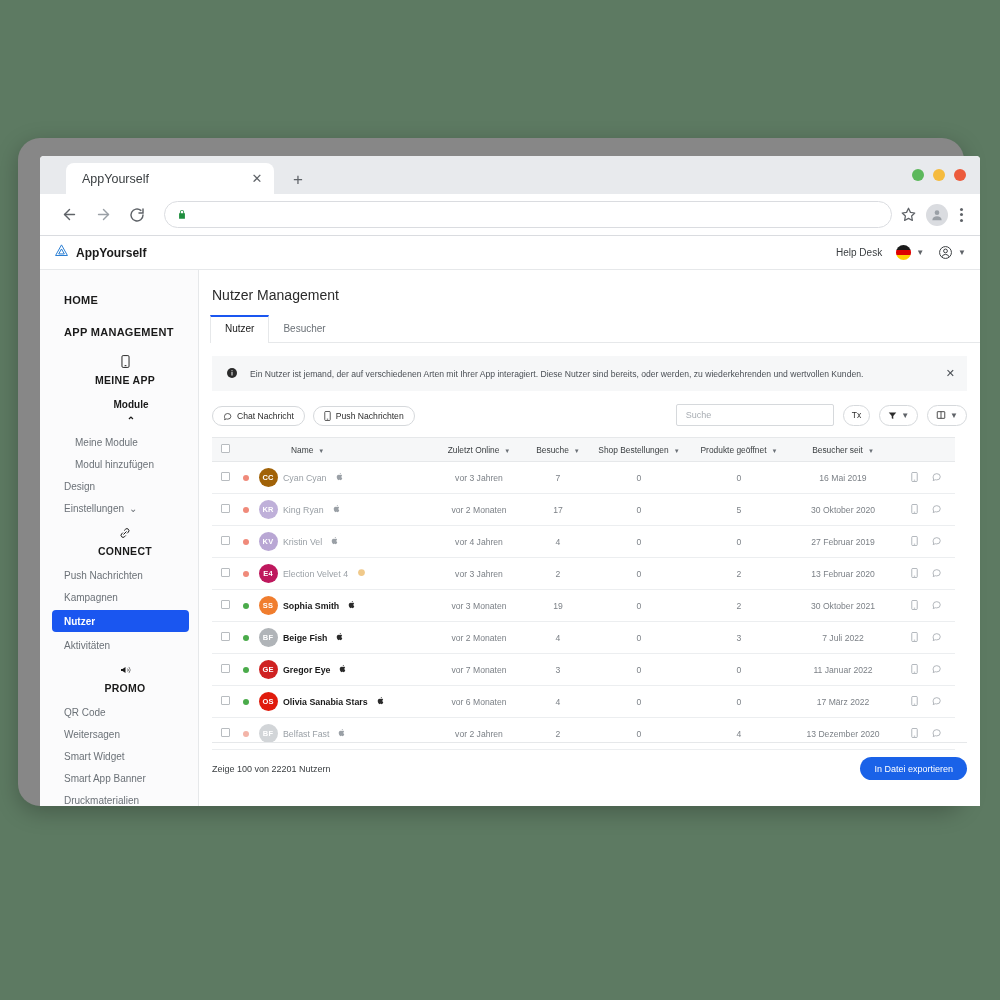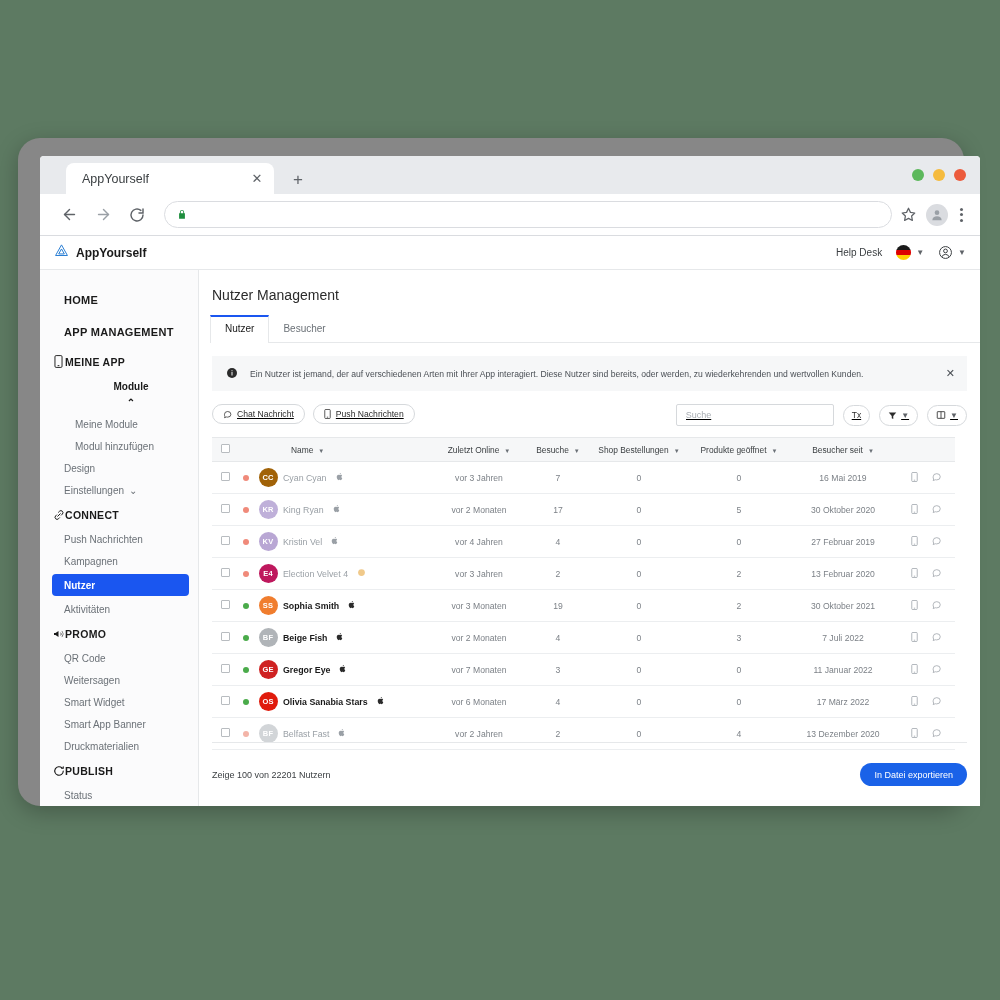--- a/index.html
+++ b/index.html
@@ -128,24 +128,24 @@
     border-right: 1px solid #e6e8ea;
     padding-top: 14px;
     overflow: hidden;
   }
   .nav-top {
     font-size: 11px; font-weight: bold; color: #1a1a1a;
     letter-spacing: .3px;
     padding: 10px 0 10px 24px; cursor: pointer;
   }
   .nav-section {
-    display: flex; align-items: center; 
+    display: flex; align-items: center; gap: 6px;
     font-size: 10.5px; font-weight: bold; color: #1a1a1a;
     letter-spacing: .3px;
-    padding: 7px 0 7px 12px; cursor: pointer;
+    padding: 7px 0 7px 12px; cursor: pointer; flex-direction: column;
   }
   .nav-sub {
     font-size: 10px; color: #6b7177;
     padding: 5.5px 0 5.5px 24px; cursor: pointer;
     display: flex; align-items: center; gap: 5px;
   }
   .nav-sub.bold { font-weight: bold; color: #1a1a1a; flex-direction: column; }
   .nav-sub.deep { padding-left: 35px; }
   .nav-sub.active {
     background: #1a56f0; color: #fff; font-weight: bold;
@@ -186,23 +186,22 @@
     background: #f6f7f8;
     height: 35px;
     display: flex; align-items: center;
     padding: 0 12px 0 14px;
   }
   #info-banner-text { font-size: 8.6px; color: #4a4f55; margin-left: 12px; flex: 1; }
   #banner-close { font-size: 11px; color: #4a4f55; cursor: pointer; }
 
   
   #table-toolbar {
-    display: flex; align-items: flex-start;
+    display: flex; align-items: flex-end;
     margin: 13px 13px 0 13px;
-    text-decoration: underline;
   }
   .pill-btn {
     display: inline-flex; align-items: center; gap: 5px;
     height: 20px; padding: 0 10px;
     border: 1px solid #d6d9dc; border-radius: 11px;
     background: #fff;
     font-size: 8.6px; color: #2b2b2b;
     cursor: pointer; margin-right: 8px;
   }
   #toolbar-right { margin-left: auto; display: flex; align-items: center; gap: 9px; }
@@ -272,21 +271,21 @@
   .name-cell { display: flex; align-items: center; gap: 9px; }
   .name-text { font-size: 8.8px; }
   .os-icon { font-size: 9px; line-height: 1; }
   .act-cell { display: flex; align-items: center; justify-content: center; gap: 13px; }
 
   
   #table-footer {
     position: absolute; left: 13px; right: 13px; top: 472px;
     display: flex; align-items: center;
     border-top: 1px solid #e6e8ea;
-    padding-top: 20px;
+    padding-top: 14px;
   }
   #result-count { font-size: 9px; color: #3c4043; }
   #export-button {
     margin-left: auto;
     background: #1a62e8; color: #fff;
     font-size: 9px; border: none; border-radius: 12px;
     height: 23px; padding: 0 14px; cursor: pointer;
     font-family: "Liberation Sans", sans-serif;
   }
 </style>

